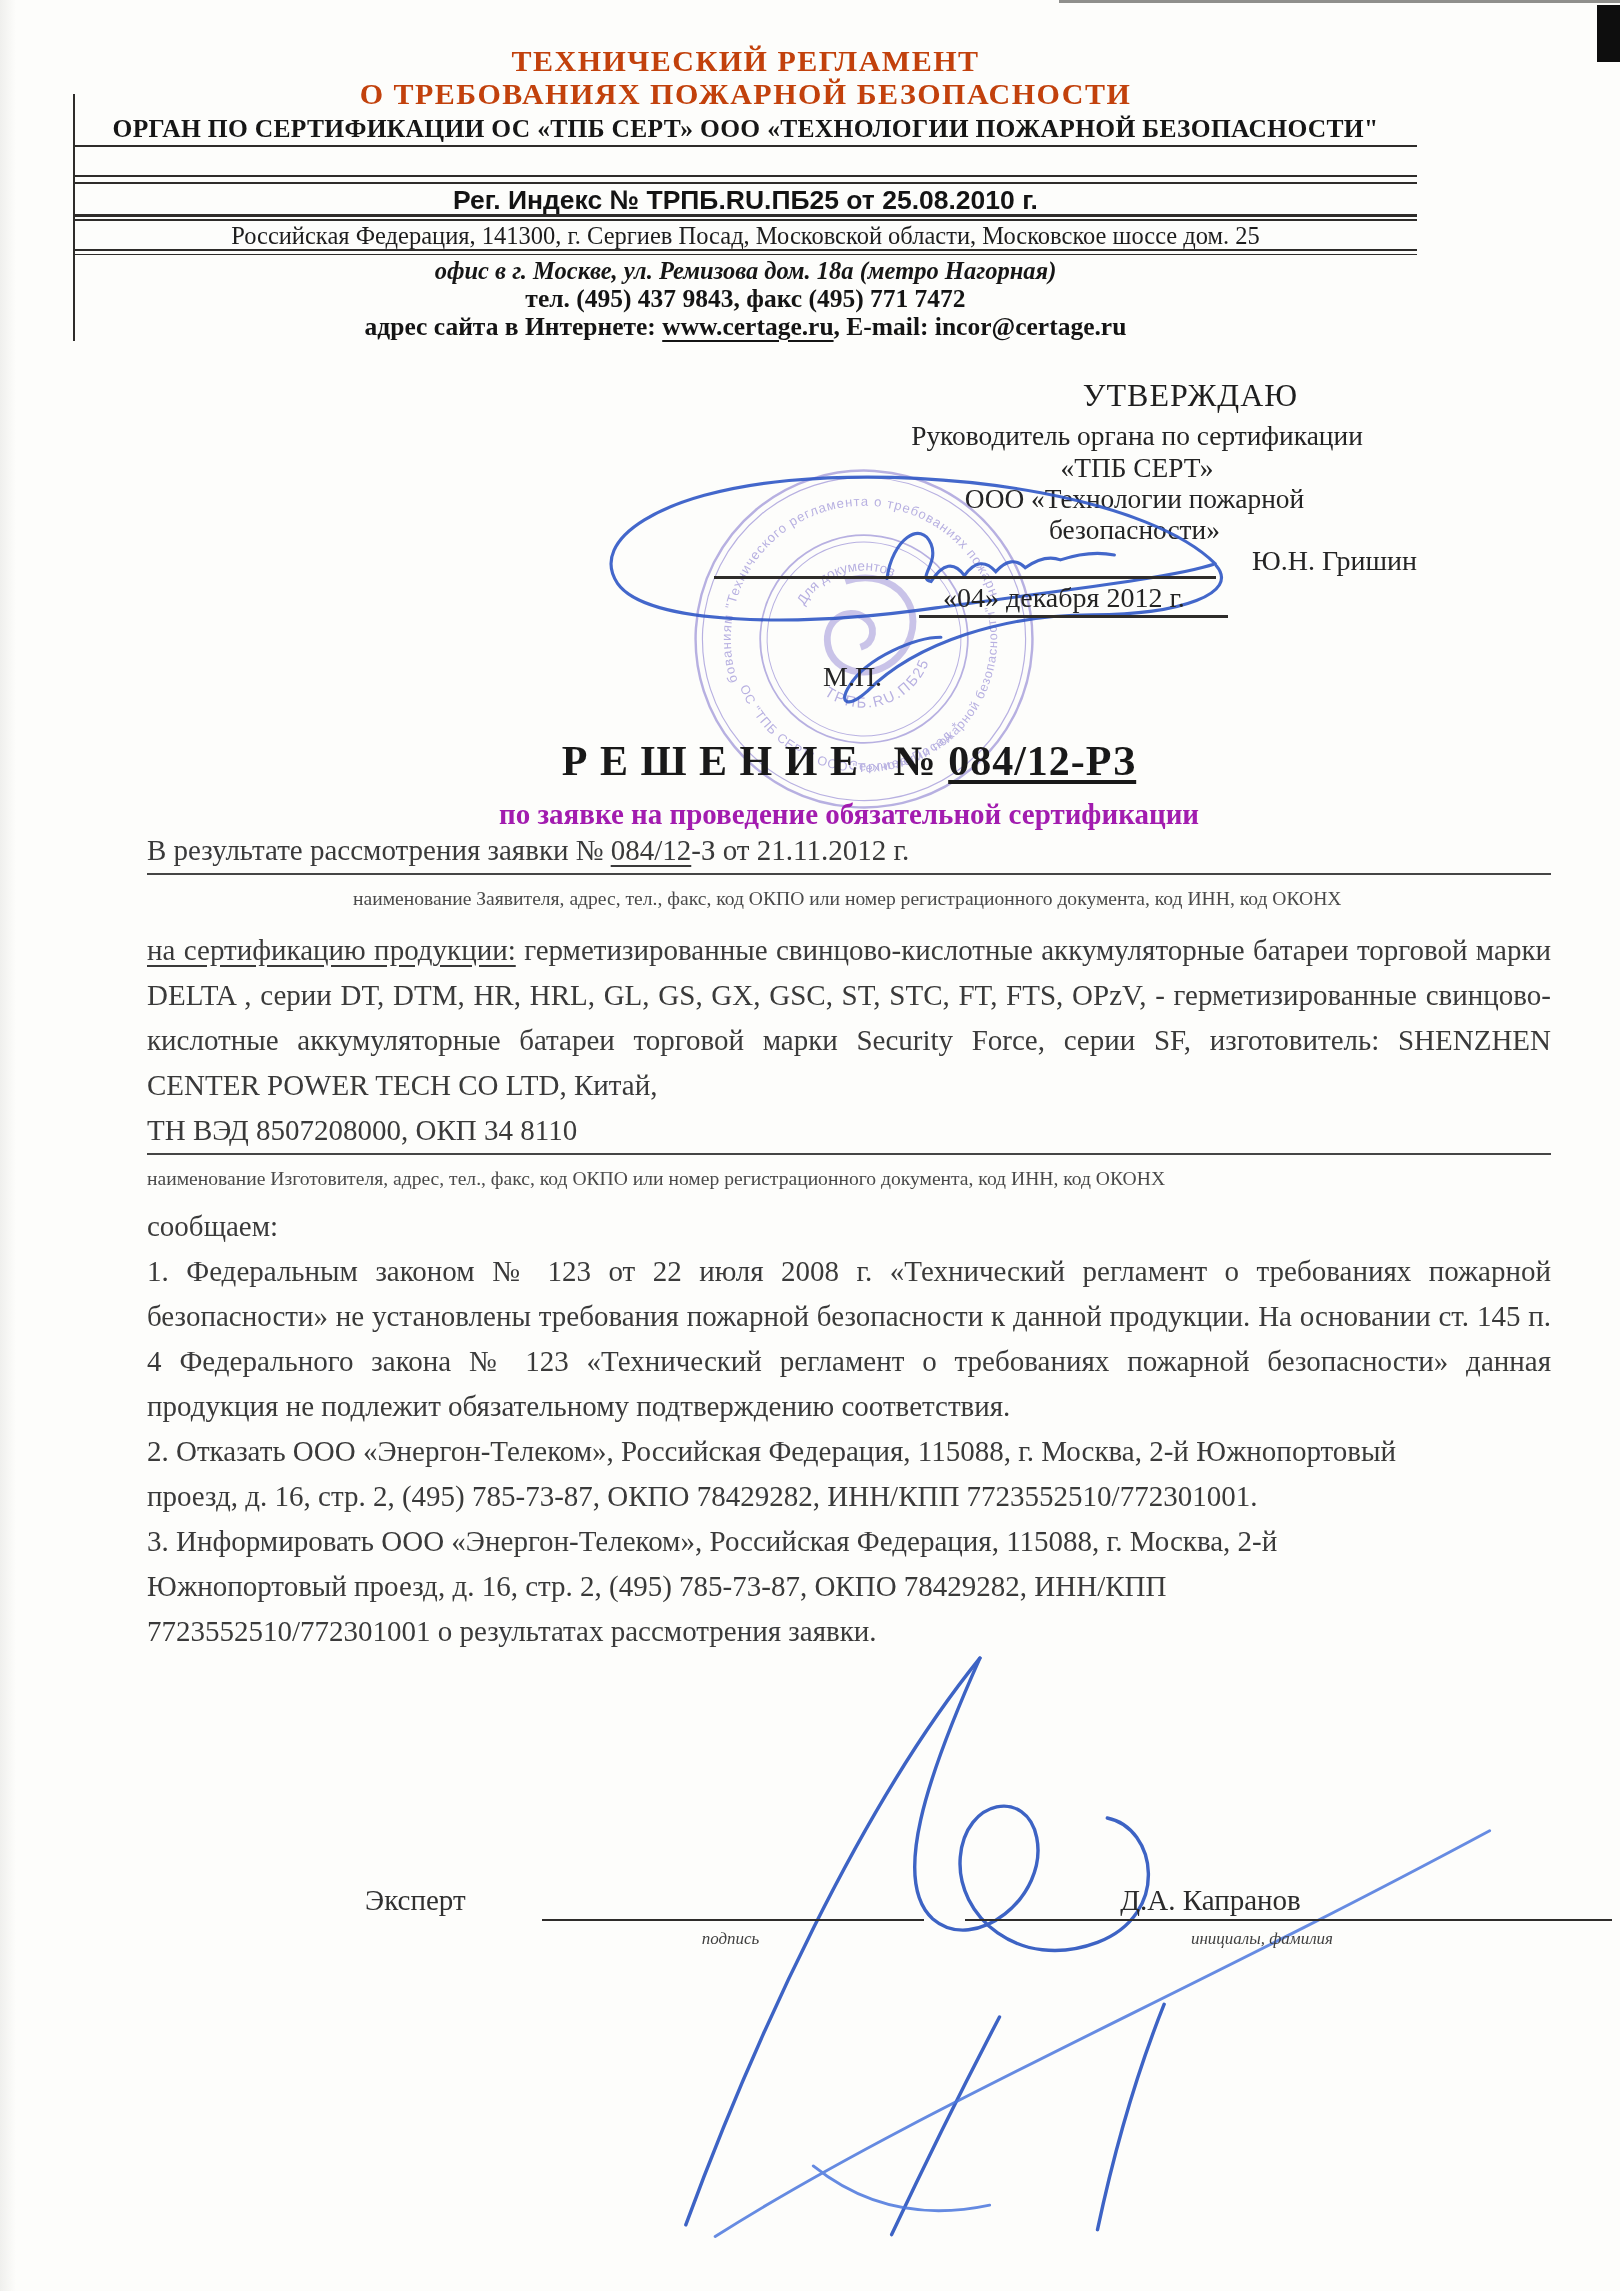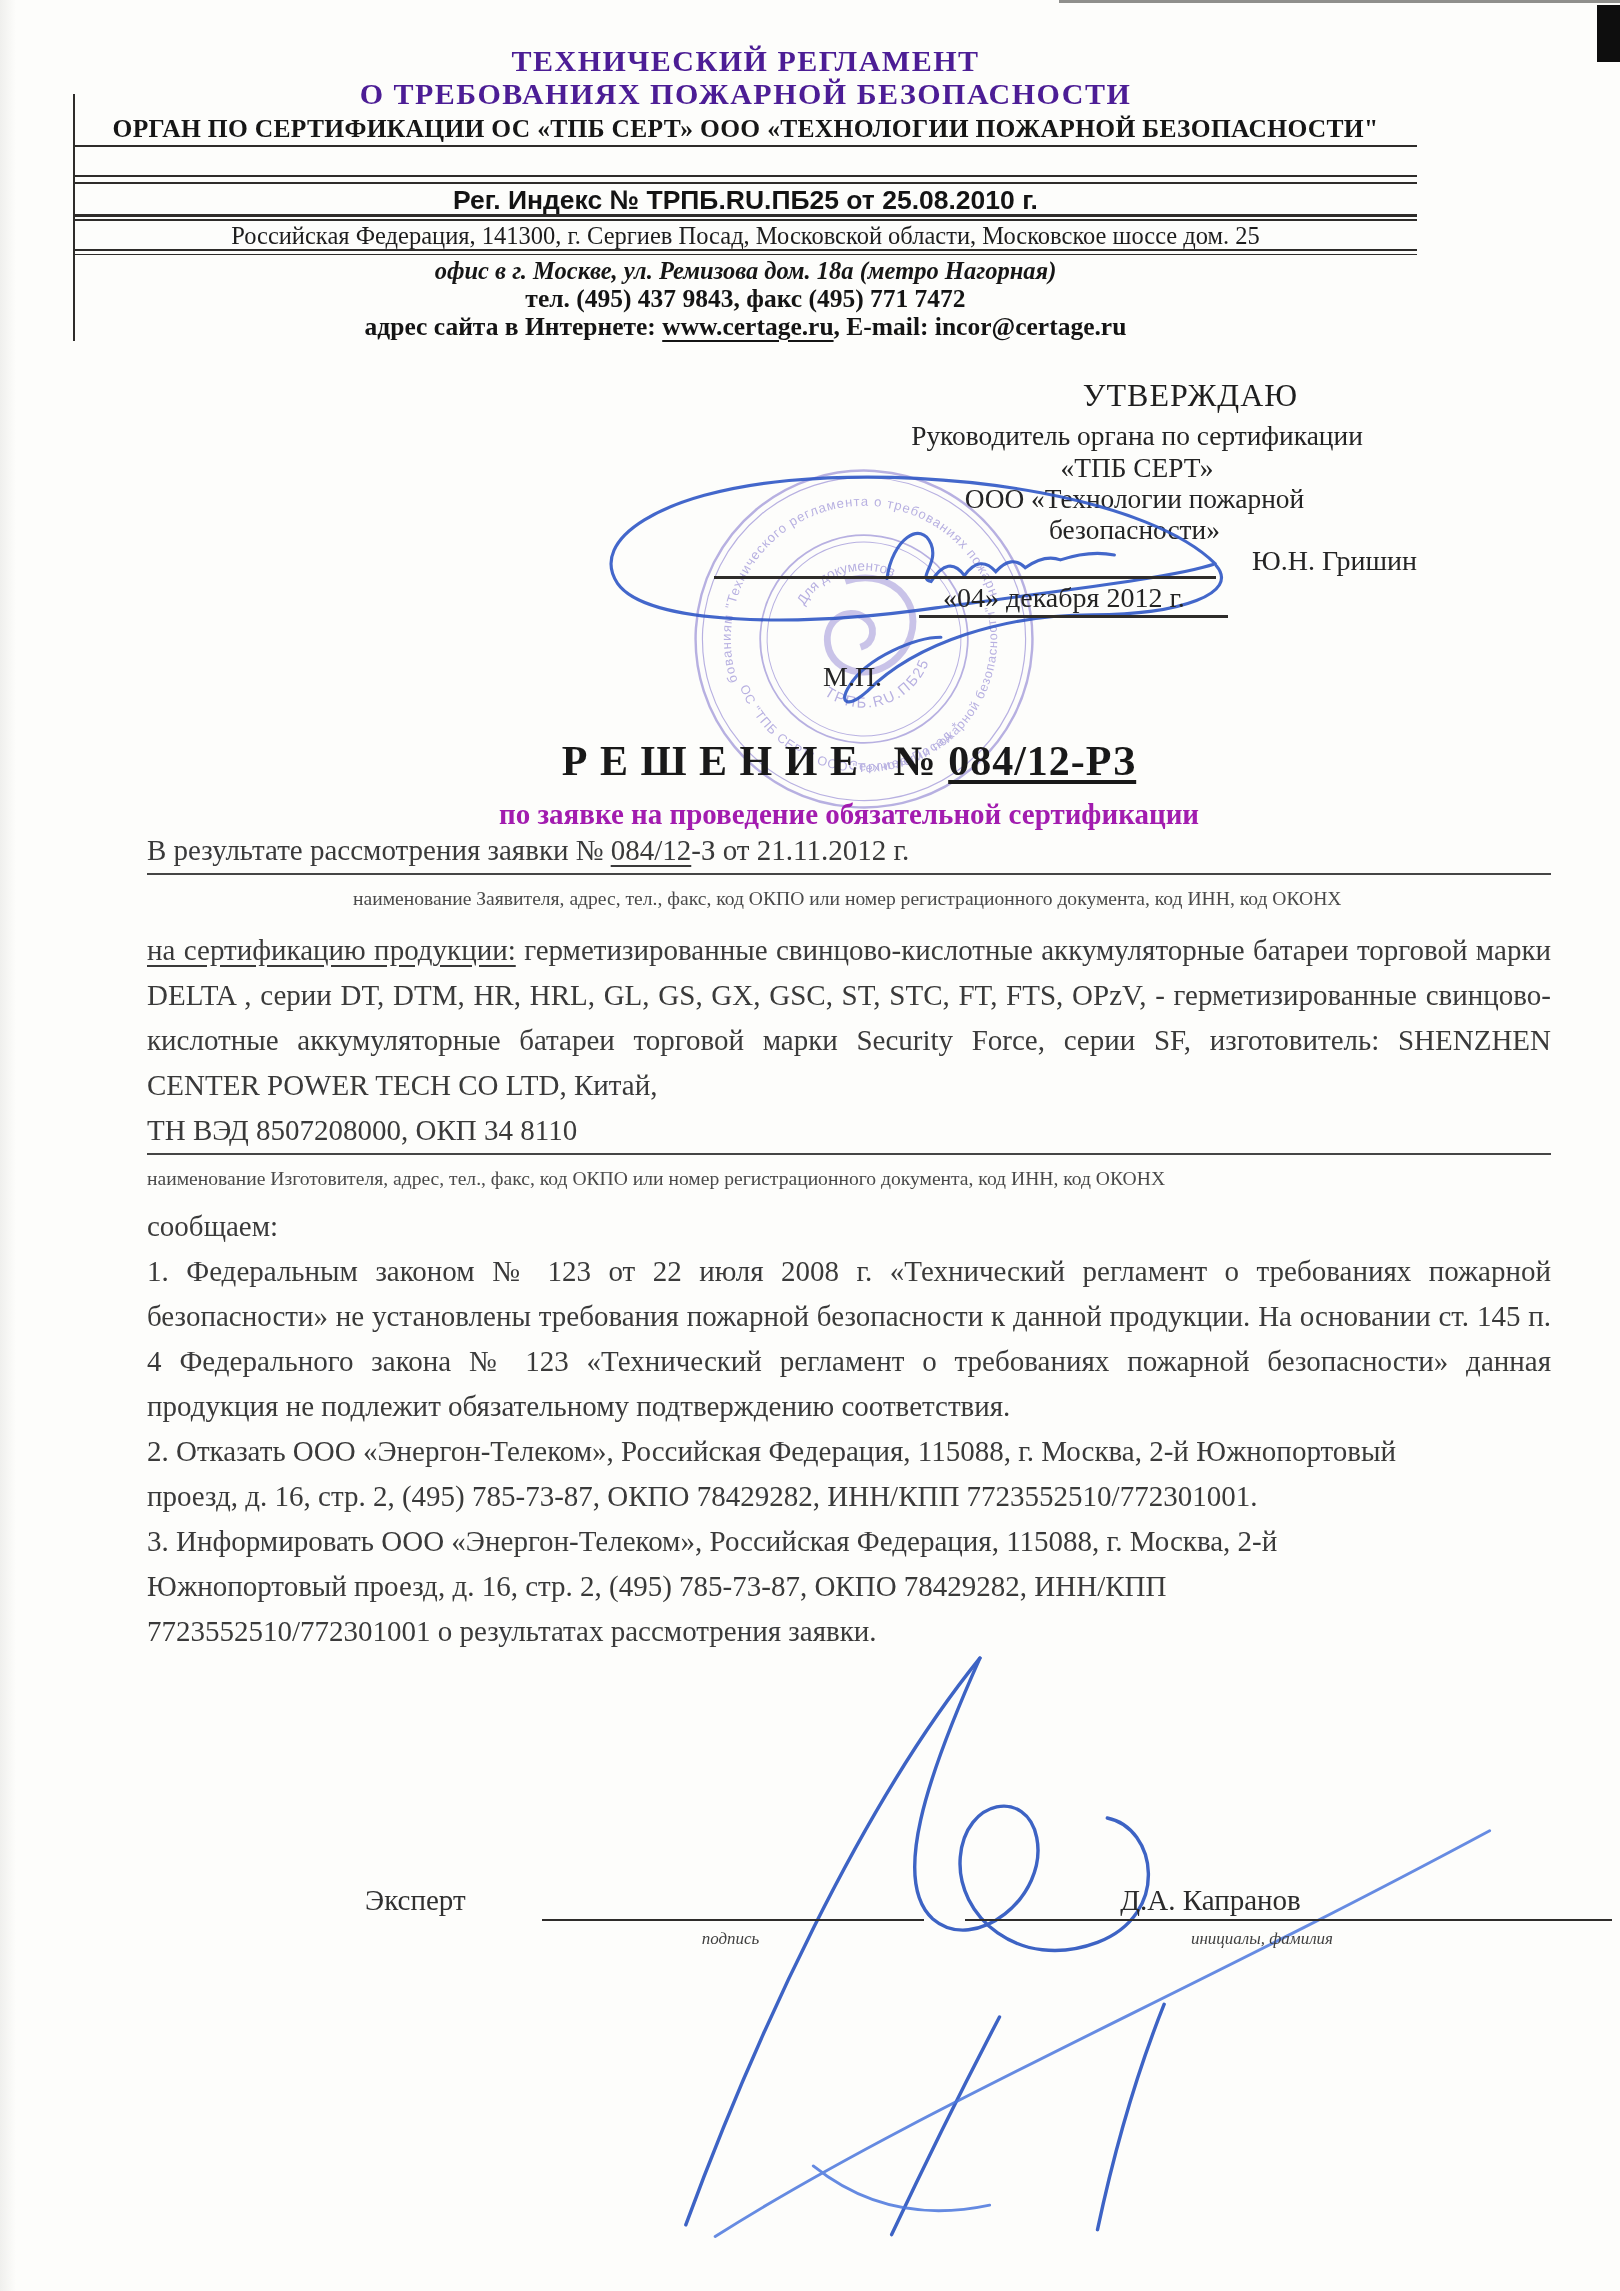--- a/index.html
+++ b/index.html
@@ -2,21 +2,21 @@
 <html><head>
 <meta charset="utf-8">
 <style>
   html,body{margin:0;padding:0;background:#d9d9d6;}
   .page{position:relative;width:1620px;height:2292px;background:#fdfdfb;overflow:hidden;
         font-family:"Liberation Serif",serif;color:#2e2e2e;}
   .abs{position:absolute;}
   .rule{position:absolute;background:#2e2c2a;}
   .ctr{text-align:center;}
   .lh-col{left:74px;width:1343px;}
-  .lh-title{font-weight:bold;color:#4c1d95;letter-spacing:1.5px;font-size:30px;line-height:32px;}
+  .lh-title{font-weight:bold;color:#c2410c;letter-spacing:1.5px;font-size:30px;line-height:32px;}
   .lh-org{font-weight:bold;color:#161616;font-size:25.5px;letter-spacing:0.3px;}
   .lh-reg{font-family:"Liberation Sans",sans-serif;font-weight:bold;font-size:26.5px;color:#141414;}
   .lh-addr{font-size:24.5px;color:#1d1d1d;}
   .lh-office{font-size:24.5px;font-weight:bold;font-style:italic;color:#161616;}
   .lh-bold{font-size:25.5px;font-weight:bold;color:#141414;}
   .u{text-decoration:underline;text-underline-offset:4.9px;}
   .apr{color:#242424;}
   .apr-h{font-size:32px;letter-spacing:1px;color:#1f1f1f;}
   .apr-l{font-size:27.4px;}
   .sig-name{font-size:28px;color:#242424;}

